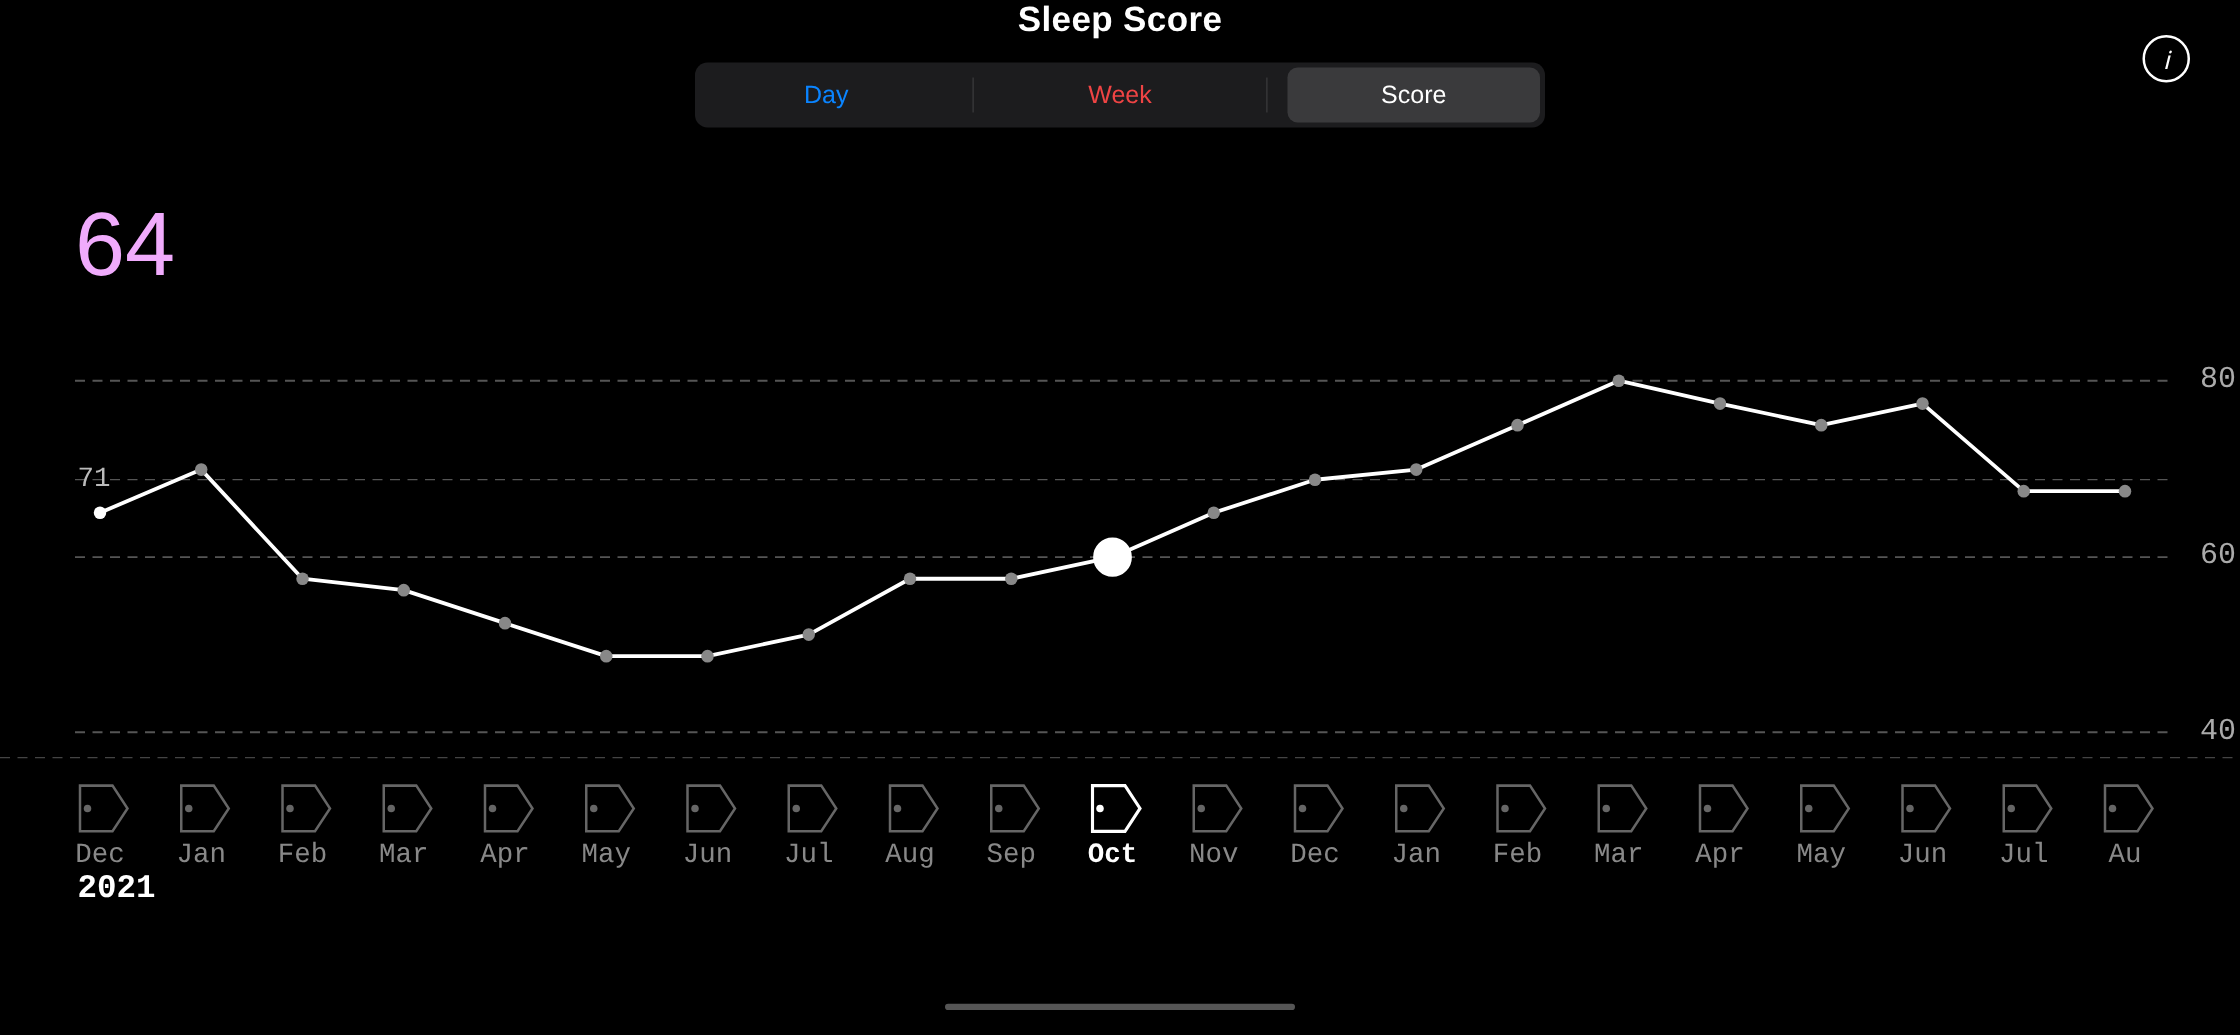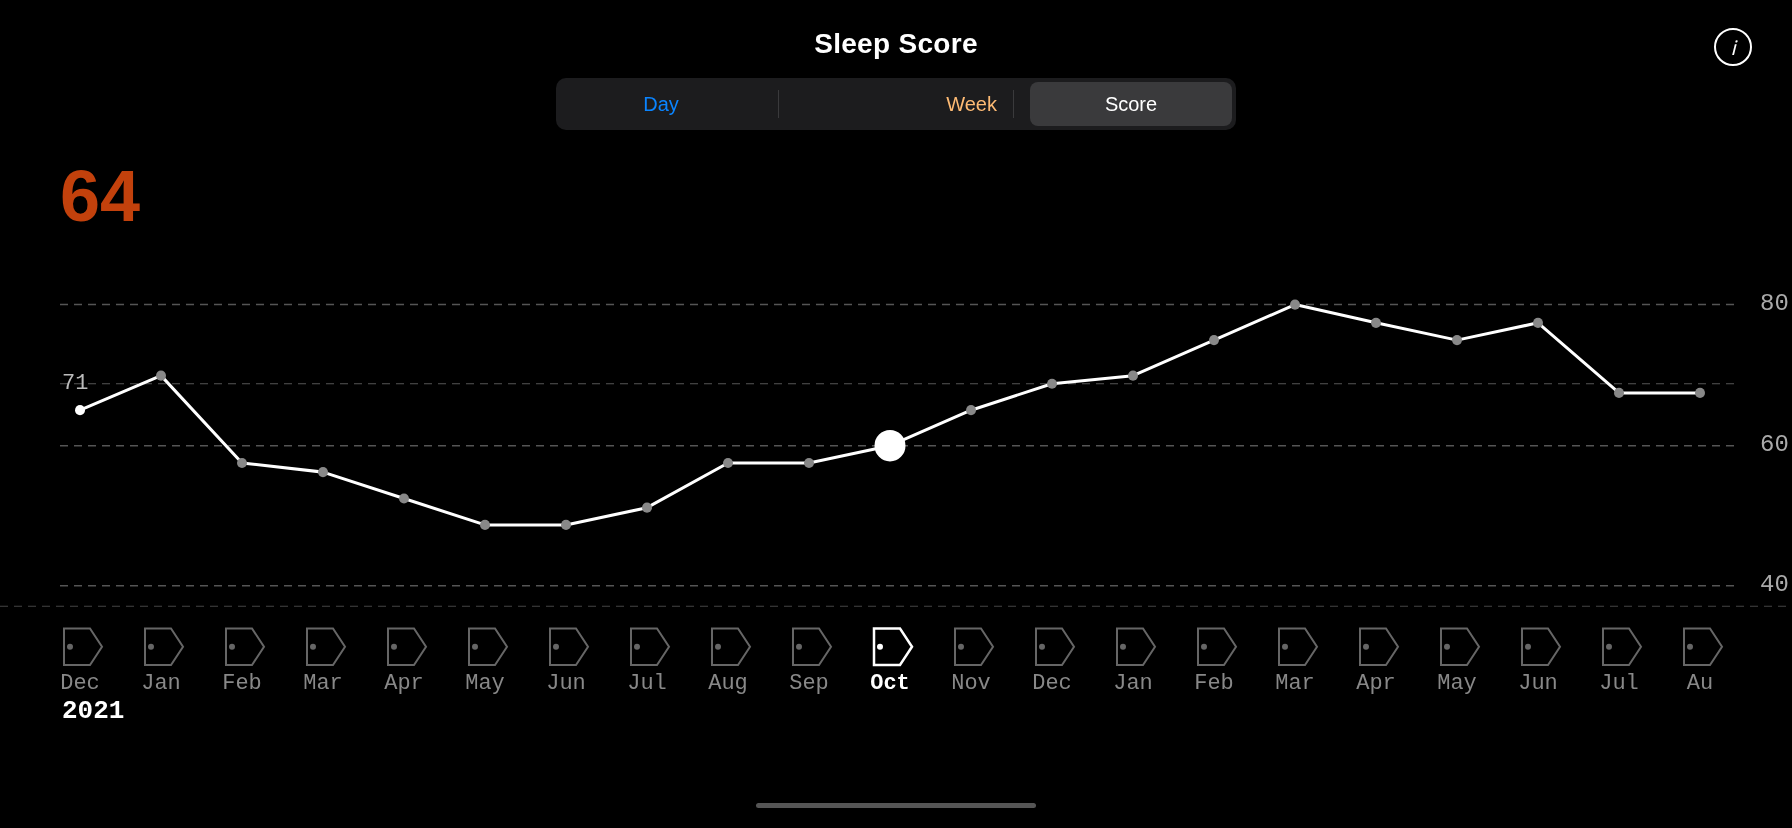--- a/index.html
+++ b/index.html
@@ -11,21 +11,20 @@
       font-family: -apple-system, BlinkMacSystemFont, 'SF Pro Display', 'Helvetica Neue', sans-serif;
       overflow: hidden;
       position: relative;
     }
 
     
     .header {
       display: flex;
       flex-direction: column;
       align-items: center;
-      padding-top: 28px;
       position: relative;
     }
     .title {
       font-size: 28px;
       font-weight: 600;
       color: #fff;
       letter-spacing: 0.3px;
       margin-bottom: 18px;
     }
     .info-btn {
@@ -81,22 +80,22 @@
       margin: 8px 0;
       align-self: stretch;
     }
 
     
     .score-display {
       position: absolute;
       top: 155px;
       left: 60px;
       font-size: 72px;
-      font-weight: 700;
-      color: #c2410c;
+      font-weight: 400;
+      color: #f0abfc;
     }
 
     
     .chart-area {
       position: absolute;
       top: 200px;
       left: 0;
       right: 0;
       bottom: 100px;
       font-family: Liberation Mono, monospace;
@@ -126,21 +125,21 @@
 <body>
 
 <div class="header">
   <span class="title">Sleep Score</span>
 
   <div class="segment-control">
     <div class="segment-item" style="color:#0a84ff;">
       <span>Day</span>
     </div>
     <div class="segment-divider"></div>
-    <div class="segment-item" style="color:#fdba74;justify-content:flex-end;">
+    <div class="segment-item" style="color:#ef4444;">
       <span>Week</span>
     </div>
     <div class="segment-divider"></div>
     <div class="segment-item active">
       <span>Score</span>
     </div>
   </div>
 
   <div class="info-btn">
     <span>ℹ</span>

